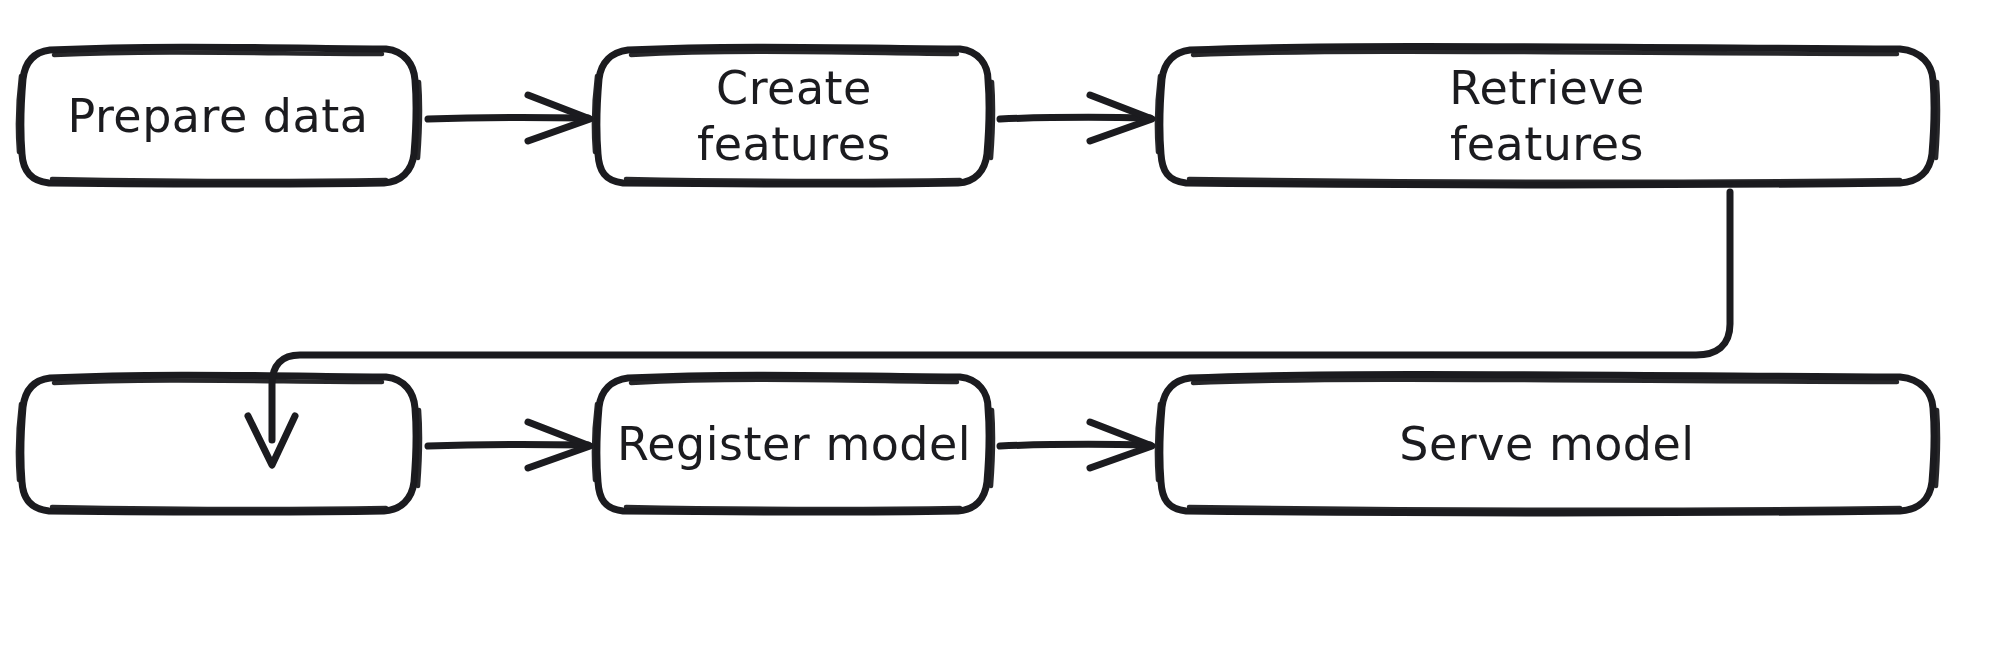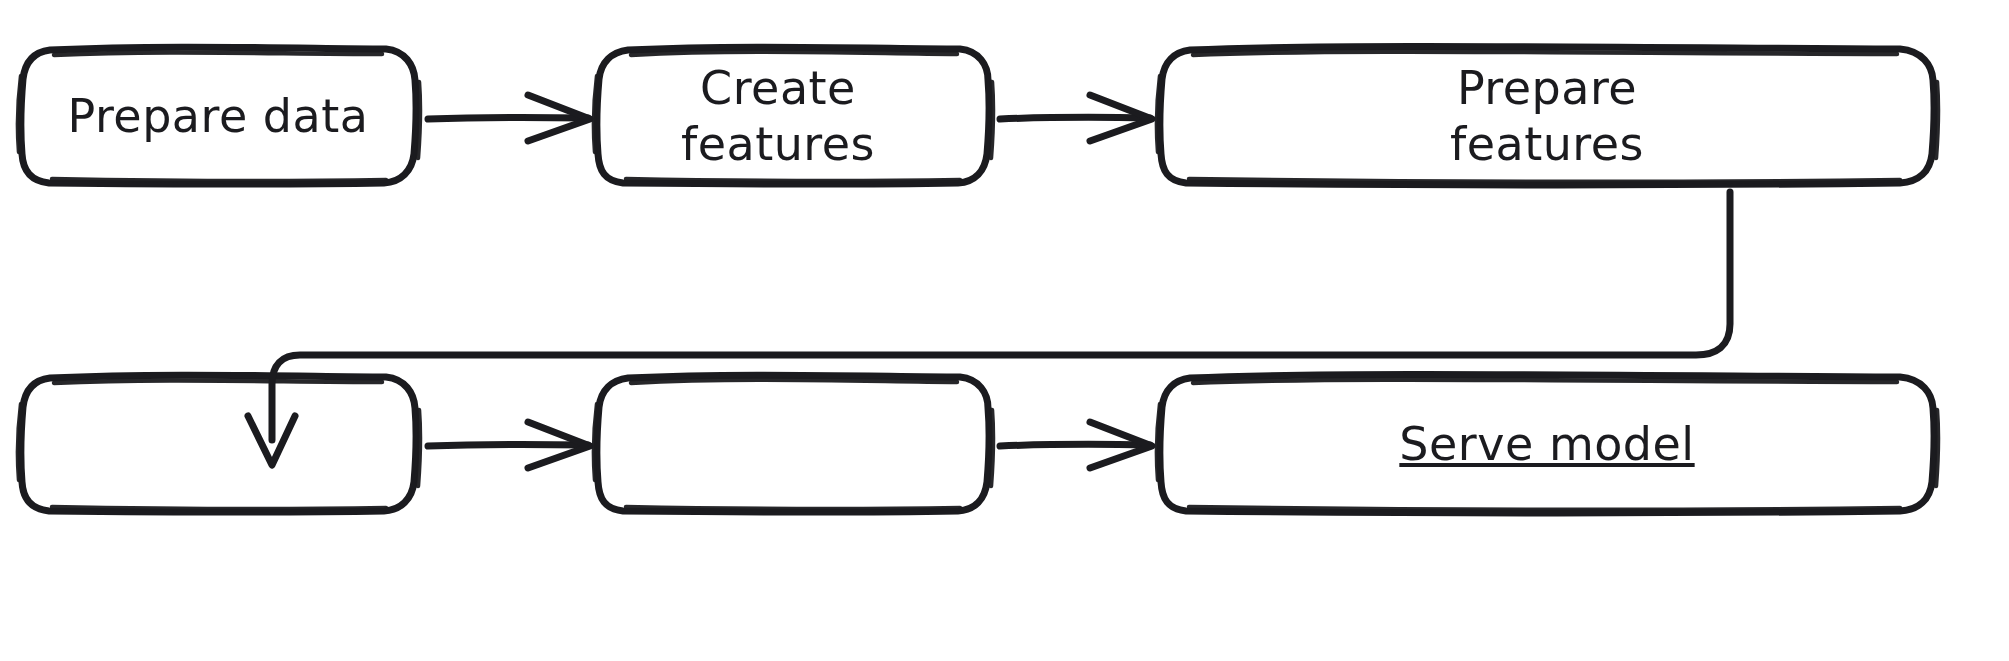--- a/index.html
+++ b/index.html
@@ -127,23 +127,24 @@
 
     <g>
       <path fill="none" stroke="#1b1b1f" stroke-width="7" stroke-linecap="round" d="M 1000 422 C 1050 420, 1100 420, 1150 421"></path>
       <path fill="none" stroke="#1b1b1f" stroke-width="7" stroke-linecap="round" stroke-linejoin="round" d="M 1090 398 L 1152 422 L 1090 444"></path>
     </g>
 
   </svg>
 
   <div class="node-label" style="left:22px; top:24px; width:392px; height:136px;">Prepare data</div>
 
-  <div class="node-label" style="left:584px; top:24px; width:388px; height:136px;">Create
+  <div class="node-label" style="left:600px; top:24px; width:388px; height:136px;">Create
 features</div>
 
-  <div class="node-label" style="left:1161px; top:24px; width:772px; height:136px;">Prepare
+  <div class="node-label" style="left:1161px; top:24px; width:772px; height:136px;">Retrieve
 features</div>
 
 
+  <div class="node-label" style="left:600px; top:352px; width:388px; height:136px;">Register model</div>
 
-  <div class="node-label" style="left:1161px; top:352px; width:772px; height:136px;text-decoration:underline;">Serve model</div>
+  <div class="node-label" style="left:1161px; top:352px; width:772px; height:136px;">Serve model</div>
 
 </div>
 
 </body></html>

